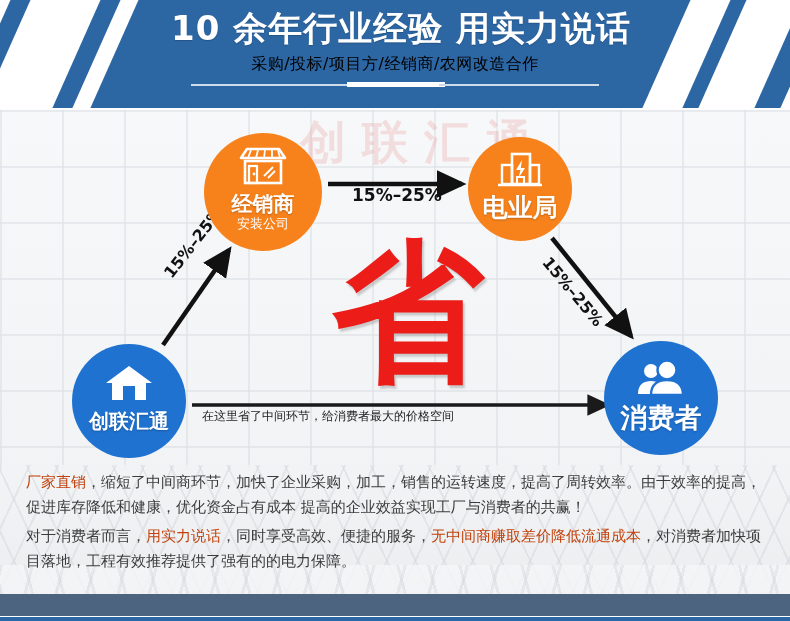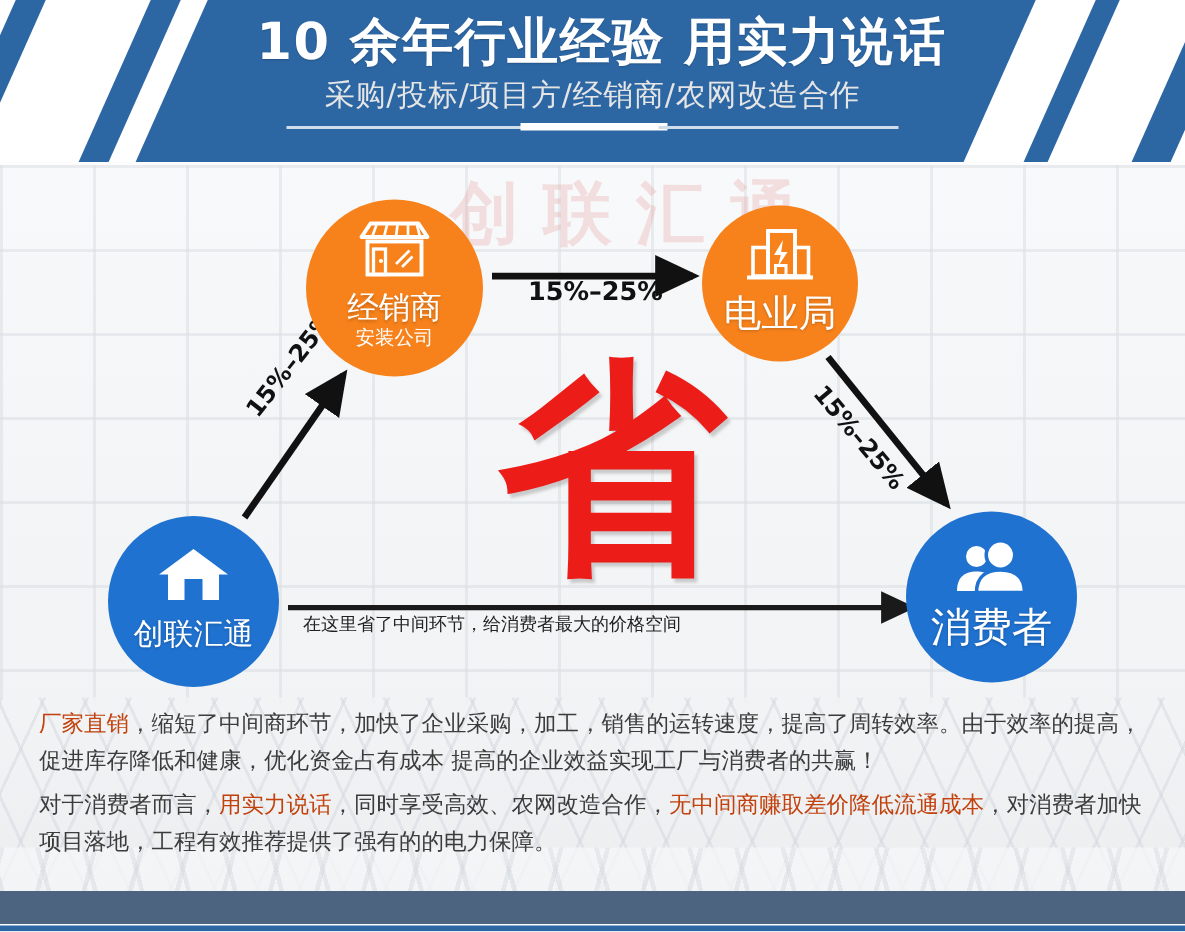--- a/index.html
+++ b/index.html
@@ -61,32 +61,32 @@
   .s5{right:84px;width:40px;}
   .s6{right:-40px;width:26px;}
   .header-inner{position:absolute;left:0;top:0;width:790px;height:108px;text-align:center;}
   .h-title{
     margin-top:8px;font-size:34px;line-height:40px;font-weight:bold;color:#ffffff;
     font-family:"DejaVu Sans",sans-serif;letter-spacing:1px;
     text-shadow:0 1px 1px rgba(0,0,0,.18);
     padding-left:12px;
   }
   .h-sub{
-    margin-top:2px;font-size:20px;line-height:27px;color:#e5e5e5;
+    margin-top:2px;font-size:16px;line-height:27px;color:#000000;
     font-family:"DejaVu Sans",sans-serif;letter-spacing:.5px;
   }
   .h-rule{position:relative;margin:6px auto 0;width:408px;height:4px;}
   .h-rule .seg{position:absolute;top:1px;height:2px;background:#cfdcea;}
   .h-rule .seg-l{left:0;width:160px;}
   .h-rule .seg-r{right:0;width:160px;}
   .h-rule .seg-c{left:156px;width:98px;height:5px;top:-1px;background:#ffffff;}
 
   
   .node{position:absolute;border-radius:50%;text-align:center;color:#fff;}
-  .node .lbl{font-weight:normal;font-family:"DejaVu Sans",sans-serif;
+  .node .lbl{font-weight:bold;font-family:"DejaVu Sans",sans-serif;
     text-shadow:0 1px 2px rgba(0,0,0,.22);}
   .node .sub{font-family:Liberation Mono, monospace;}
 
   #node-dealer{left:204px;top:133px;width:118px;height:118px;background:#f7821b;}
   #node-dealer .icn{margin-top:13px;}
   #node-dealer .lbl{font-size:21px;line-height:24px;margin-top:2px;}
   #node-dealer .sub{font-size:13px;line-height:16px;margin-top:1px;}
 
   #node-bureau{left:468px;top:137px;width:104px;height:104px;background:#f7821b;}
   #node-bureau .icn{margin-top:14px;}
@@ -241,19 +241,19 @@
         <path d="M16 35 C16 24 23 20 32 20 C41 20 48 24 48 35 Z" fill="#fff" stroke="#1f72d0" stroke-width="2.4"></path>
       </svg>
     </div>
     <div class="lbl">消费者</div>
   </div>
 
   <div class="copy" id="copy1">
     <span class="hl">厂家直销</span><span>，缩短了中间商环节，加快了企业采购，加工，销售的运转速度，提高了周转效率。由于效率的提高，促进库存降低和健康，优化资金占有成本 提高的企业效益实现工厂与消费者的共赢！</span>
   </div>
   <div class="copy" id="copy2">
-    <span>对于消费者而言，</span><span class="hl">用实力说话</span><span>，同时享受高效、农网改造合作，</span><span class="hl">无中间商赚取差价降低流通成本</span><span>，对消费者加快项目落地，工程有效推荐提供了强有的的电力保障。</span>
+    <span>对于消费者而言，</span><span class="hl">用实力说话</span><span>，同时享受高效、便捷的服务，</span><span class="hl">无中间商赚取差价降低流通成本</span><span>，对消费者加快项目落地，工程有效推荐提供了强有的的电力保障。</span>
   </div>
 
   <div class="footer-bar"></div>
   <div class="footer-line"></div>
 
 </div>
 
 </body></html>

